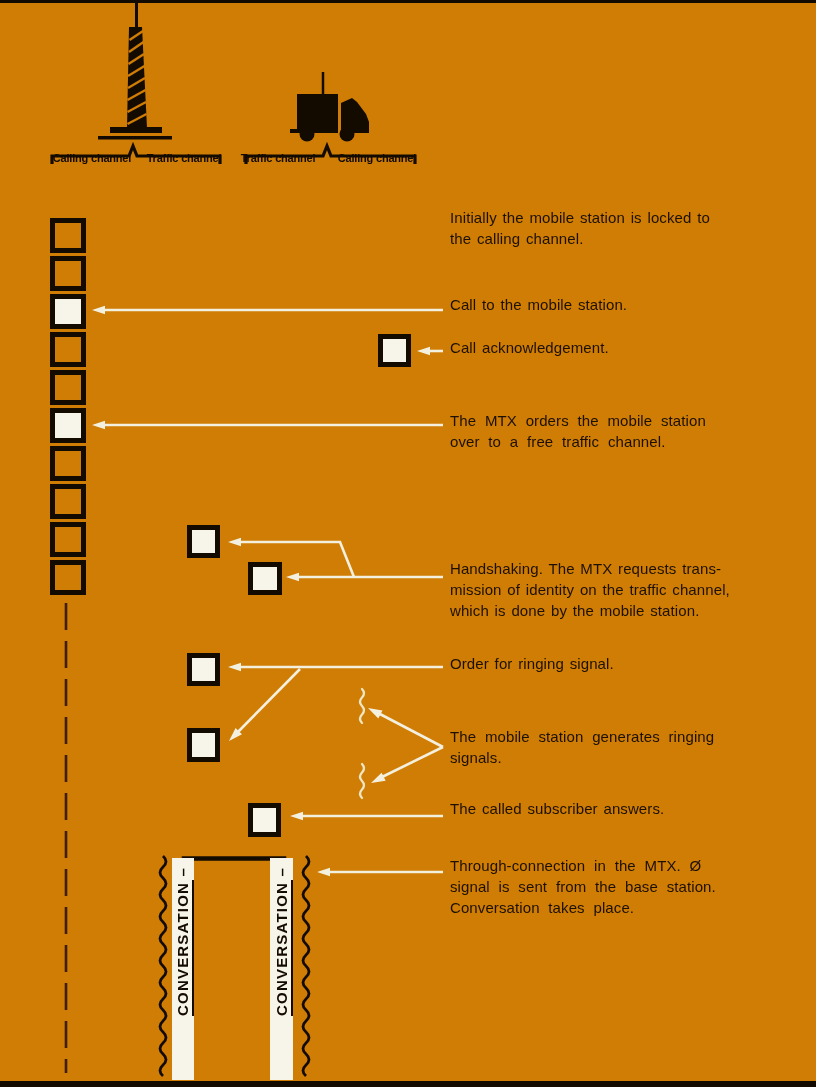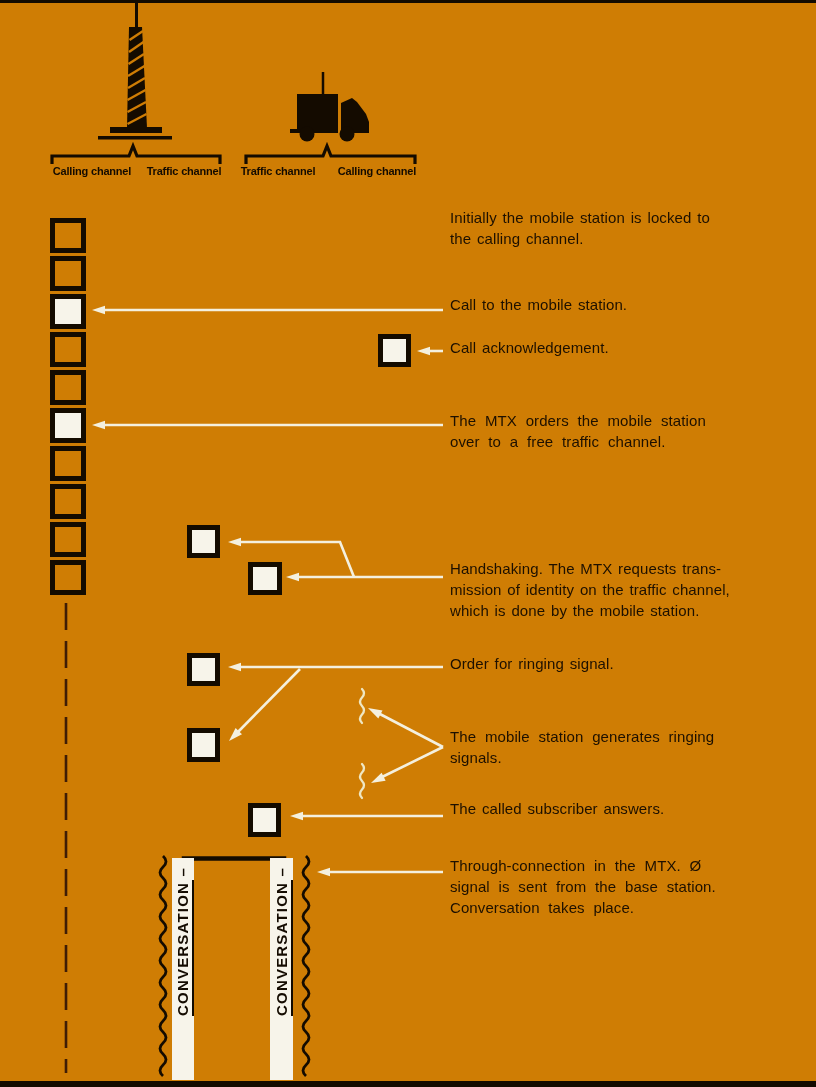--- a/index.html
+++ b/index.html
@@ -13,21 +13,21 @@
   .ink-line   { stroke: var(--ink, #140b00); fill:none; }
   .bg-line    { stroke: var(--background, #cf7d04); fill:none; }
   .arrow-line { stroke: var(--arrow, #f4f0df); fill:none; stroke-width:2.6; }
   .arrow-head { fill: var(--arrow, #f4f0df); }
   .squiggle   { stroke: var(--squiggle, #efe7c3); fill:none; stroke-width:2.3; stroke-linecap:round; }
   .dash-line  { stroke: var(--dash-line, #3f1d06); stroke-width:2.6; stroke-dasharray:27 11; }
   .wavy       { stroke: var(--ink, #140b00); stroke-width:2.8; fill:none; }
 
   
   .chan-label {
-    position:absolute; top:165px; transform:translateX(-50%);
+    position:absolute; top:152px; transform:translateX(-50%);
     font-size:11px; font-weight:bold; letter-spacing:-0.2px;
     color: var(--ink, #140b00); white-space:nowrap;
   }
 
   
   #left-column { position:absolute; left:50px; top:218px; }
   .col-sq {
     width:36px; height:35px; margin-bottom:3px; box-sizing:border-box;
     border:5px solid var(--ink, #140b00);
   }

